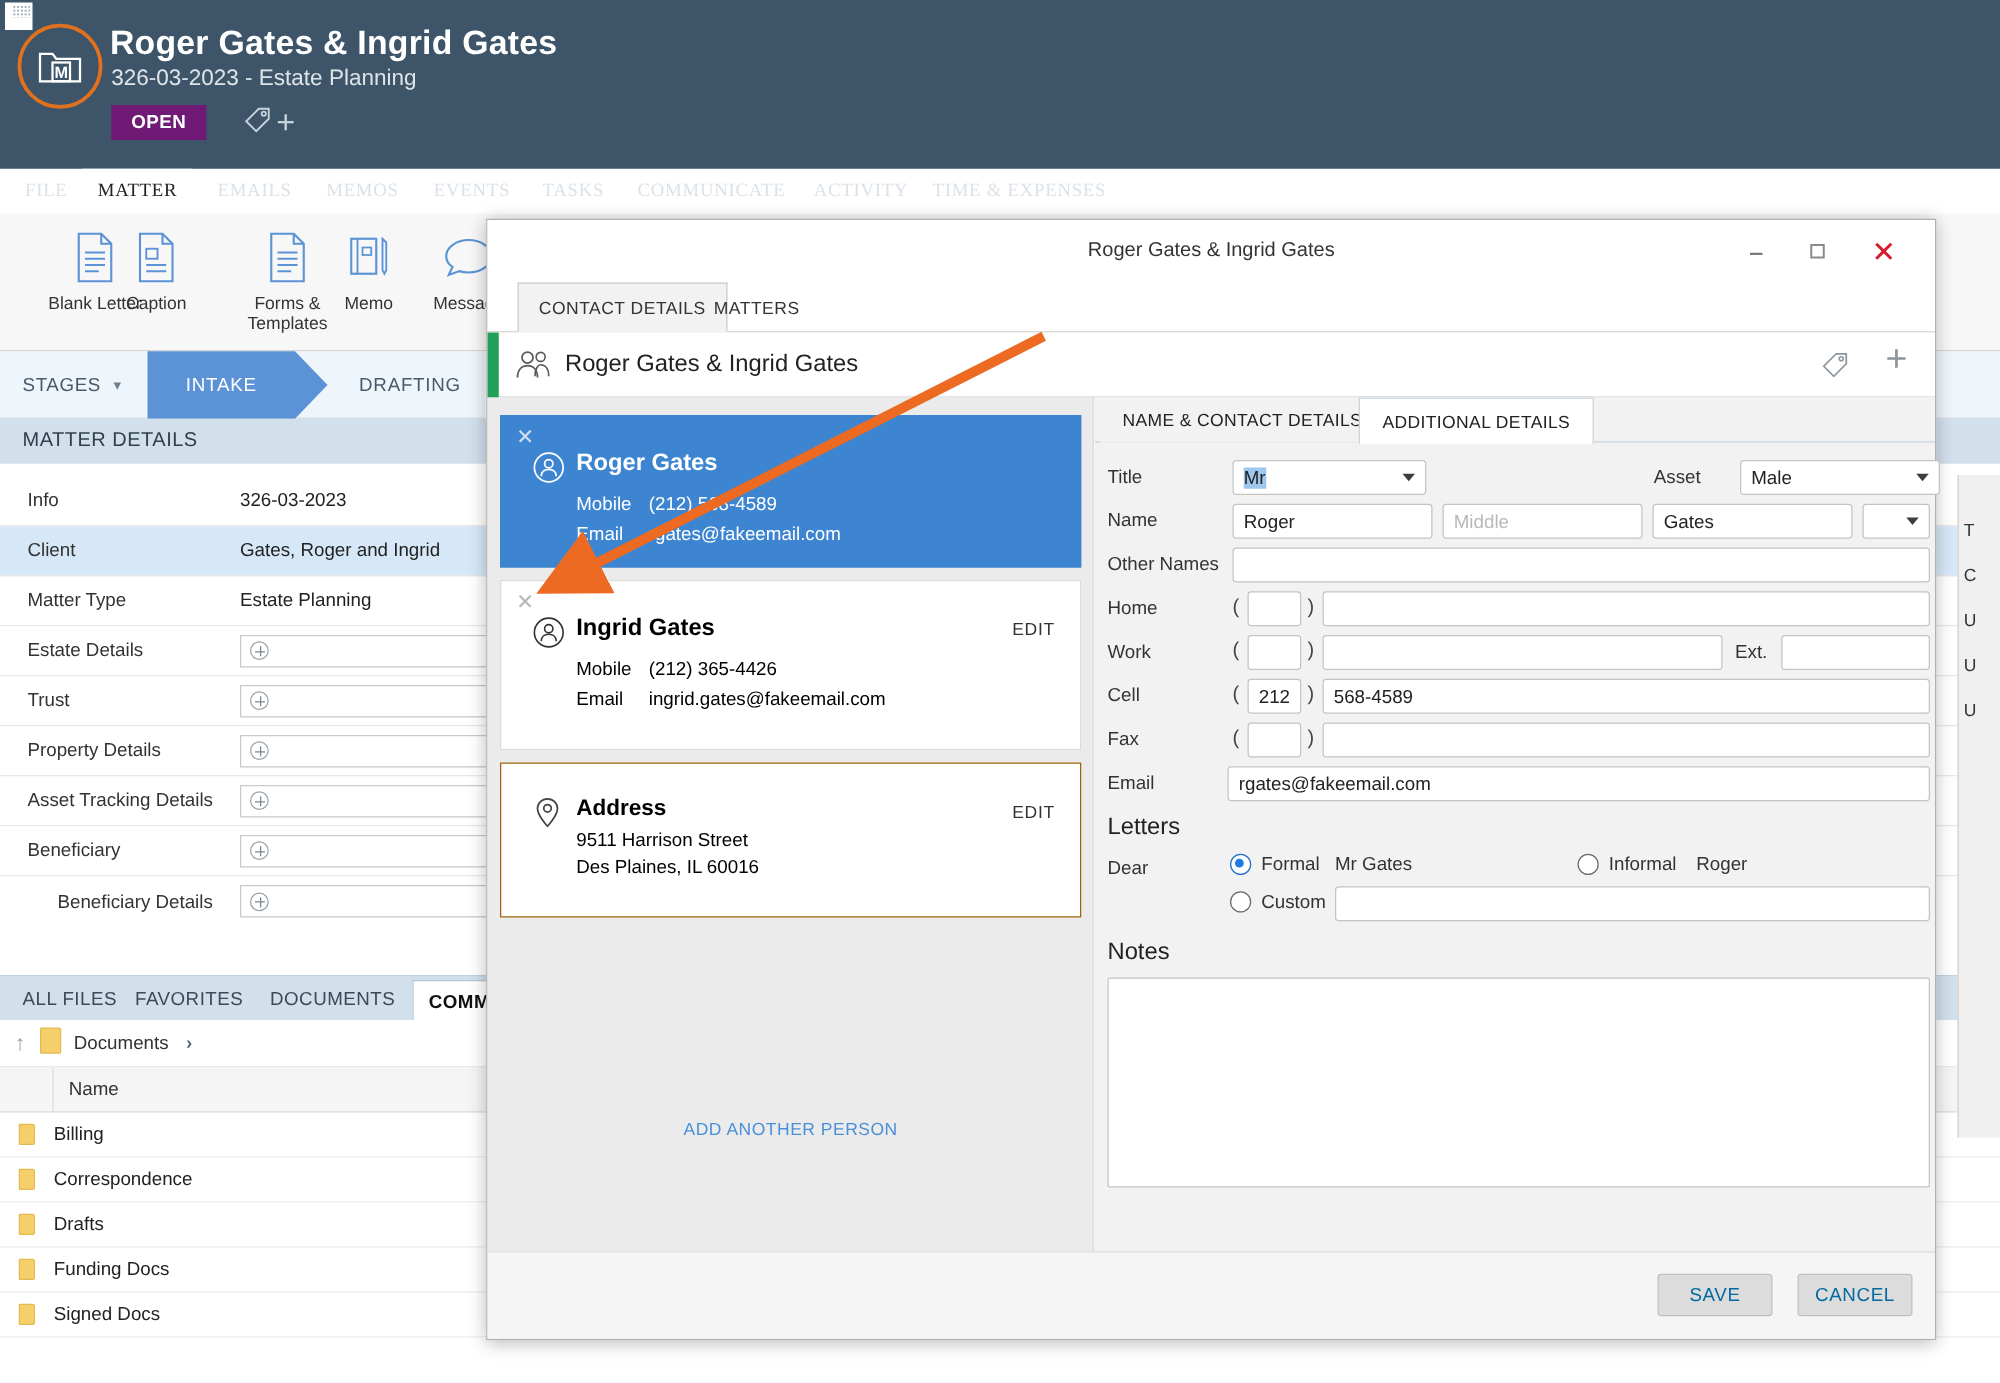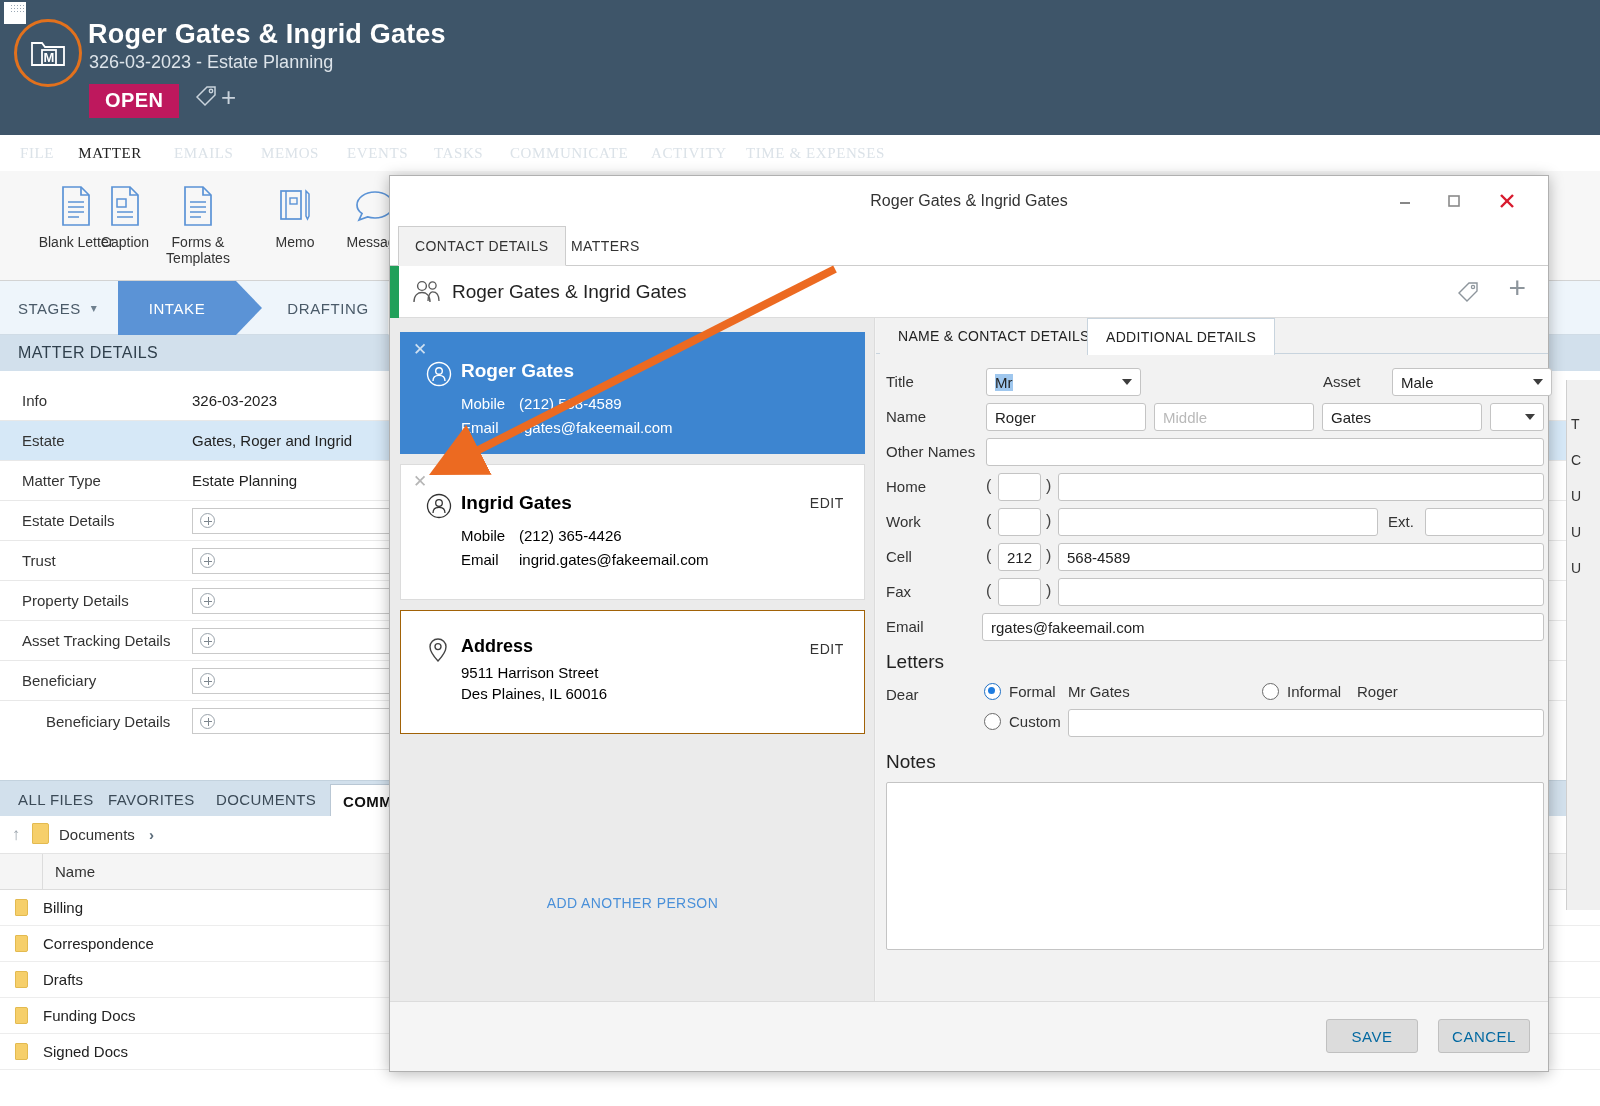--- a/index.html
+++ b/index.html
@@ -32,21 +32,21 @@
   .header-title {
     position: absolute; left: 88px; top: 19px;
     font-size: 27px; font-weight: bold; color: #ffffff; letter-spacing: .2px;
   }
   .header-sub {
     position: absolute; left: 89px; top: 52px;
     font-size: 18px; color: #dde4ea;
   }
   .open-badge {
     position: absolute; left: 89px; top: 84px;
-    background: #be185d; color: #ffffff; font-size: 20px; font-weight: bold;
+    background: #701a75; color: #ffffff; font-size: 15px; font-weight: bold;
     padding: 5px 16px 6px; letter-spacing: .4px;
   }
   .tag-icon-hdr { position:absolute; left: 194px; top: 84px; }
   .plus-icon-hdr { position:absolute; left: 221px; top: 84px;
     color:#c9d3dc; font-size: 26px; line-height: 26px; font-weight: 300; }
 
   
   .nav-tabs {
     position: absolute; left: 0; top: 135px; width: 1600px; height: 36px;
   }
@@ -362,21 +362,21 @@
           <rect x="9" y="14" width="9" height="8" fill="none" stroke="#5b93d6" stroke-width="1.5"></rect>
           <g stroke="#5b93d6" stroke-width="1.5">
             <line x1="9" y1="27" x2="25" y2="27"></line>
               <line x1="9" y1="32" x2="25" y2="32"></line>
           </g>
         </svg>
       </div>
       <div class="lbl">Caption</div>
     </div>
 
-    <div class="ribbon-btn" style="left:148px;width:100px;">
+    <div class="ribbon-btn" style="left:180px;width:100px;">
       <div class="ico">
         <svg width="34" height="42" viewBox="0 0 34 42">
           <path d="M4 2 H22 L30 10 V40 H4 Z" fill="none" stroke="#5b93d6" stroke-width="1.7"></path>
           <path d="M22 2 V10 H30" fill="none" stroke="#5b93d6" stroke-width="1.7"></path>
           <g stroke="#5b93d6" stroke-width="1.5">
             <line x1="9" y1="17" x2="25" y2="17"></line>
               <line x1="9" y1="22" x2="25" y2="22"></line>
             <line x1="9" y1="27" x2="25" y2="27"></line>
               <line x1="9" y1="32" x2="20" y2="32"></line>
           </g>
@@ -418,21 +418,21 @@
     <div class="chip-arrow" style="left:388px;border-left:26px solid #ffffff;"></div>
   </div>
 
   <div class="md-head">MATTER DETAILS</div>
 
   <div class="md-row" style="top:381px;">
     <div class="k">Info</div>
     <div class="v">326-03-2023</div>
   </div>
   <div class="md-row sel" style="top:421px;">
-    <div class="k">Estate</div>
+    <div class="k">Client</div>
     <div class="v">Gates, Roger and Ingrid</div>
   </div>
   <div class="md-row" style="top:461px;">
     <div class="k">Matter Type</div>
     <div class="v">Estate Planning</div>
   </div>
   <div class="md-row" style="top:501px;">
     <div class="k">Estate Details</div>
     <div class="md-addbox">
         <span class="plus-circle"></span>
@@ -543,21 +543,21 @@
         </svg>
     </div>
     <div class="win-ctl" style="right:18px;">
       <svg width="18" height="18" viewBox="0 0 18 18">
         <line x1="3" y1="3" x2="15" y2="15" stroke="#d81a2e" stroke-width="2.4"></line>
         <line x1="15" y1="3" x2="3" y2="15" stroke="#d81a2e" stroke-width="2.4"></line>
       </svg>
     </div>
 
     <div class="dlg-tabs">
-      <div class="dlg-tab active" style="left:8px;">CONTACT DETAILS</div>
+      <div class="dlg-tab active" style="left:24px;">CONTACT DETAILS</div>
       <div class="dlg-tab" style="left:165px;">MATTERS</div>
     </div>
 
     <div class="dlg-subhead">
       <div class="green-bar"></div>
       <span class="people-ico">
         <svg width="30" height="26" viewBox="0 0 30 26">
           <circle cx="10" cy="7" r="4.4" fill="none" stroke="#5a5a5a" stroke-width="1.4"></circle>
           <path d="M2 23 C2 16 6 13.5 10 13.5 C14 13.5 18 16 18 23" fill="none" stroke="#5a5a5a" stroke-width="1.4"></path>
           <circle cx="20.5" cy="6.5" r="3.6" fill="none" stroke="#5a5a5a" stroke-width="1.3"></circle>

